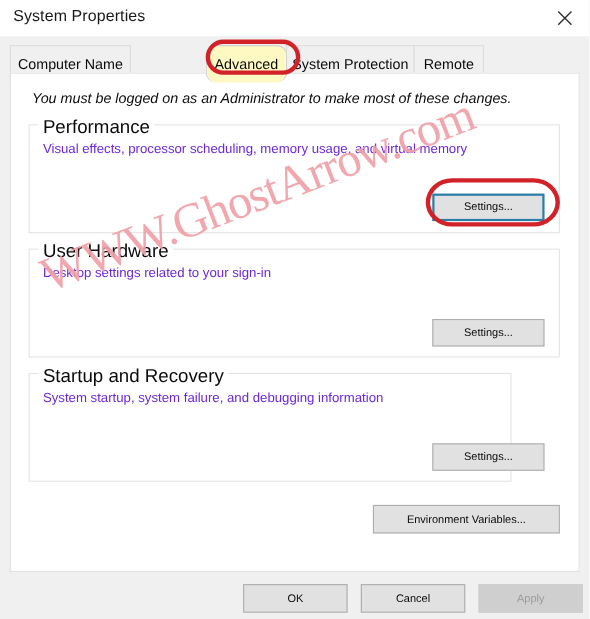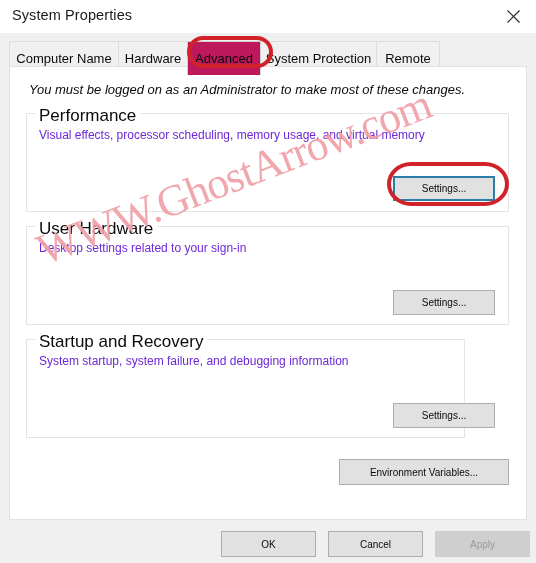--- a/index.html
+++ b/index.html
@@ -61,23 +61,24 @@
     font-size: 13px;
     color: #0a0a0a;
     display: flex;
     align-items: center;
     justify-content: center;
     padding: 0 7px;
     white-space: nowrap;
     cursor: default;
   }
   .tab.selected {
-    background: #be185d;
+    background: #fef9c3;
     border-color: #d0d0d0;
     z-index: 3;
+    border-radius: 9px;
   }
 
   
   .tabpanel {
     position: absolute;
     left: 9px; top: 66px;
     width: 518px; height: 454px;
     background: #ffffff;
     border: 1px solid #e2e2e2;
     box-sizing: border-box;
@@ -191,23 +192,20 @@
         <line x1="1.5" y1="1.5" x2="13.5" y2="13.5" stroke="#2b2b2b" stroke-width="1.2"></line>
         <line x1="13.5" y1="1.5" x2="1.5" y2="13.5" stroke="#2b2b2b" stroke-width="1.2"></line>
       </svg>
     </div>
   </div>
 
   <div class="tabstrip">
     <div class="tab" style="left:0px; width:110px;">
       <span>Computer Name</span>
     </div>
-    <div class="tab" style="left:109px; width:70px;">
-      <span>Hardware</span>
-    </div>
     <div class="tab selected" style="left:178px; width:74px;">
       <span>Advanced</span>
     </div>
     <div class="tab" style="left:251px; width:117px;">
       <span>System Protection</span>
     </div>
     <div class="tab" style="left:367px; width:64px;">
       <span>Remote</span>
     </div>
   </div>

